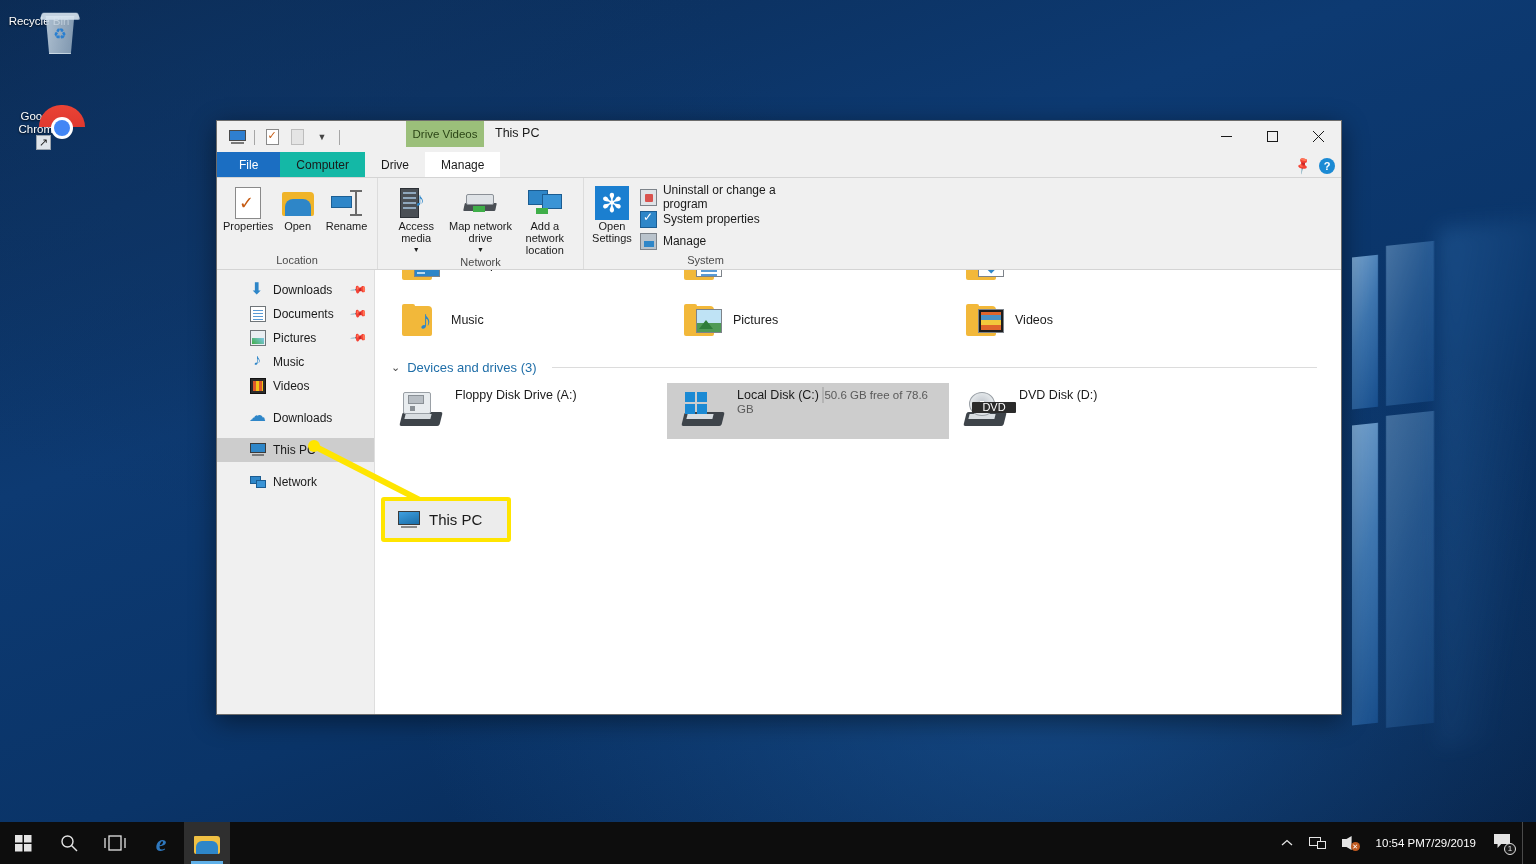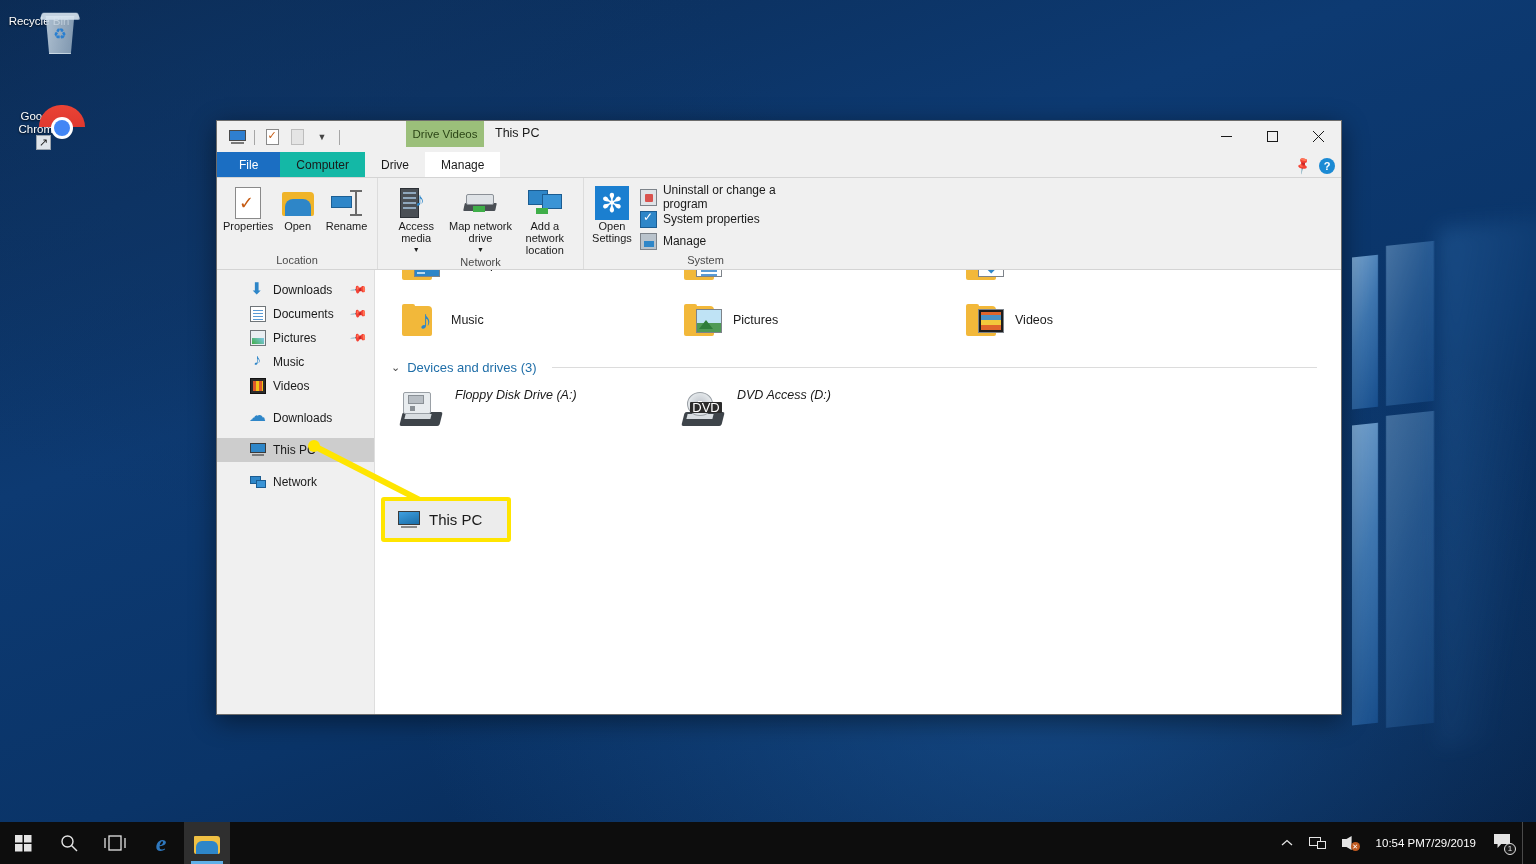--- a/index.html
+++ b/index.html
@@ -312,24 +312,24 @@
      transform: skewX(-14deg); border-radius:2px;}
   .dbase2 { position:absolute; left:4px; top:22px; width:26px; height:5px; background:#d8dde1; transform: skewX(-14deg);}
   .winflag { position:absolute; left:2px; top:0; width:22px; height:22px;
      background:
        linear-gradient(#1b8ad4,#1b8ad4) 0 0/10px 10px no-repeat,
        linear-gradient(#1b8ad4,#1b8ad4) 12px 0/10px 10px no-repeat,
        linear-gradient(#1b8ad4,#1b8ad4) 0 12px/10px 10px no-repeat,
        linear-gradient(#1b8ad4,#1b8ad4) 12px 12px/10px 10px no-repeat; }
   .dvd-disc { position:absolute; left:4px; top:0; width:26px; height:24px; border-radius:50%;
      background: radial-gradient(circle, #fff 18%, #c9ced4 20%, #e3e7ea 70%); border:1px solid #9aa0a6;}
-  .dvd-lbl { position:absolute; left:7px; top:10px; width:32px; height:11px; background:#2b2b2b; color:#fff;
-     font-size:13px; line-height:11px; text-align:center; border-radius:1px;}
+  .dvd-lbl { position:absolute; left:7px; top:10px; width:44px; height:11px; background:#2b2b2b; color:#fff;
+     font-size:11px; line-height:11px; text-align:center; border-radius:1px;}
   .drive-text { flex:1; min-width:0; }
-  .drive-name { font-size: 12.5px; margin-bottom: 13px; font-style: italic; }
+  .drive-name { font-size: 12.5px; margin-bottom: 13px; }
   .bar-outer { width: 188px; height: 13px; background:#fff; border:1px solid #b4b4b4; }
   .bar-inner { height: 100%; background:#1b8ad4; }
   .drive-sub { font-size: 11.5px; color:#5a5a5a; margin-top: 3px; }
 
   
   .statusbar {
     height: 25px; background:#f0f0f0; border-top:1px solid #dedede;
     display:flex; align-items:center; font-size: 11.5px; color:#1a1a1a;
     padding: 0 8px; gap: 20px;
   }
@@ -718,30 +718,44 @@
                 <span class="dbase2"></span>
               <span class="dbox"></span>
                 <span class="dslot"></span>
                 <span class="dhole"></span>
             </span>
             <span class="drive-text">
               <span class="drive-name">Floppy Disk Drive (A:)</span>
             </span>
           </div>
 
+          <div class="drive-tile selected">
+            <span class="drive-ic">
+              <span class="dbase"></span>
+                <span class="dbase2"></span>
+              <span class="winflag"></span>
+            </span>
+            <span class="drive-text">
+              <span class="drive-name">Local Disk (C:)</span>
+              <span class="bar-outer">
+                <span class="bar-inner" id="cbar" style="width: 36%;"></span>
+              </span>
+              <span class="drive-sub">50.6 GB free of 78.6 GB</span>
+            </span>
+          </div>
 
           <div class="drive-tile">
             <span class="drive-ic">
               <span class="dbase"></span>
                 <span class="dbase2"></span>
               <span class="dvd-disc"></span>
                 <span class="dvd-lbl">DVD</span>
             </span>
             <span class="drive-text">
-              <span class="drive-name">DVD Access (D:)</span>
+              <span class="drive-name">DVD Disk (D:)</span>
             </span>
           </div>
 
         </div>
       </div>
     </div>
 
   </div>
 
   <svg class="callout-line" width="1536" height="864">

